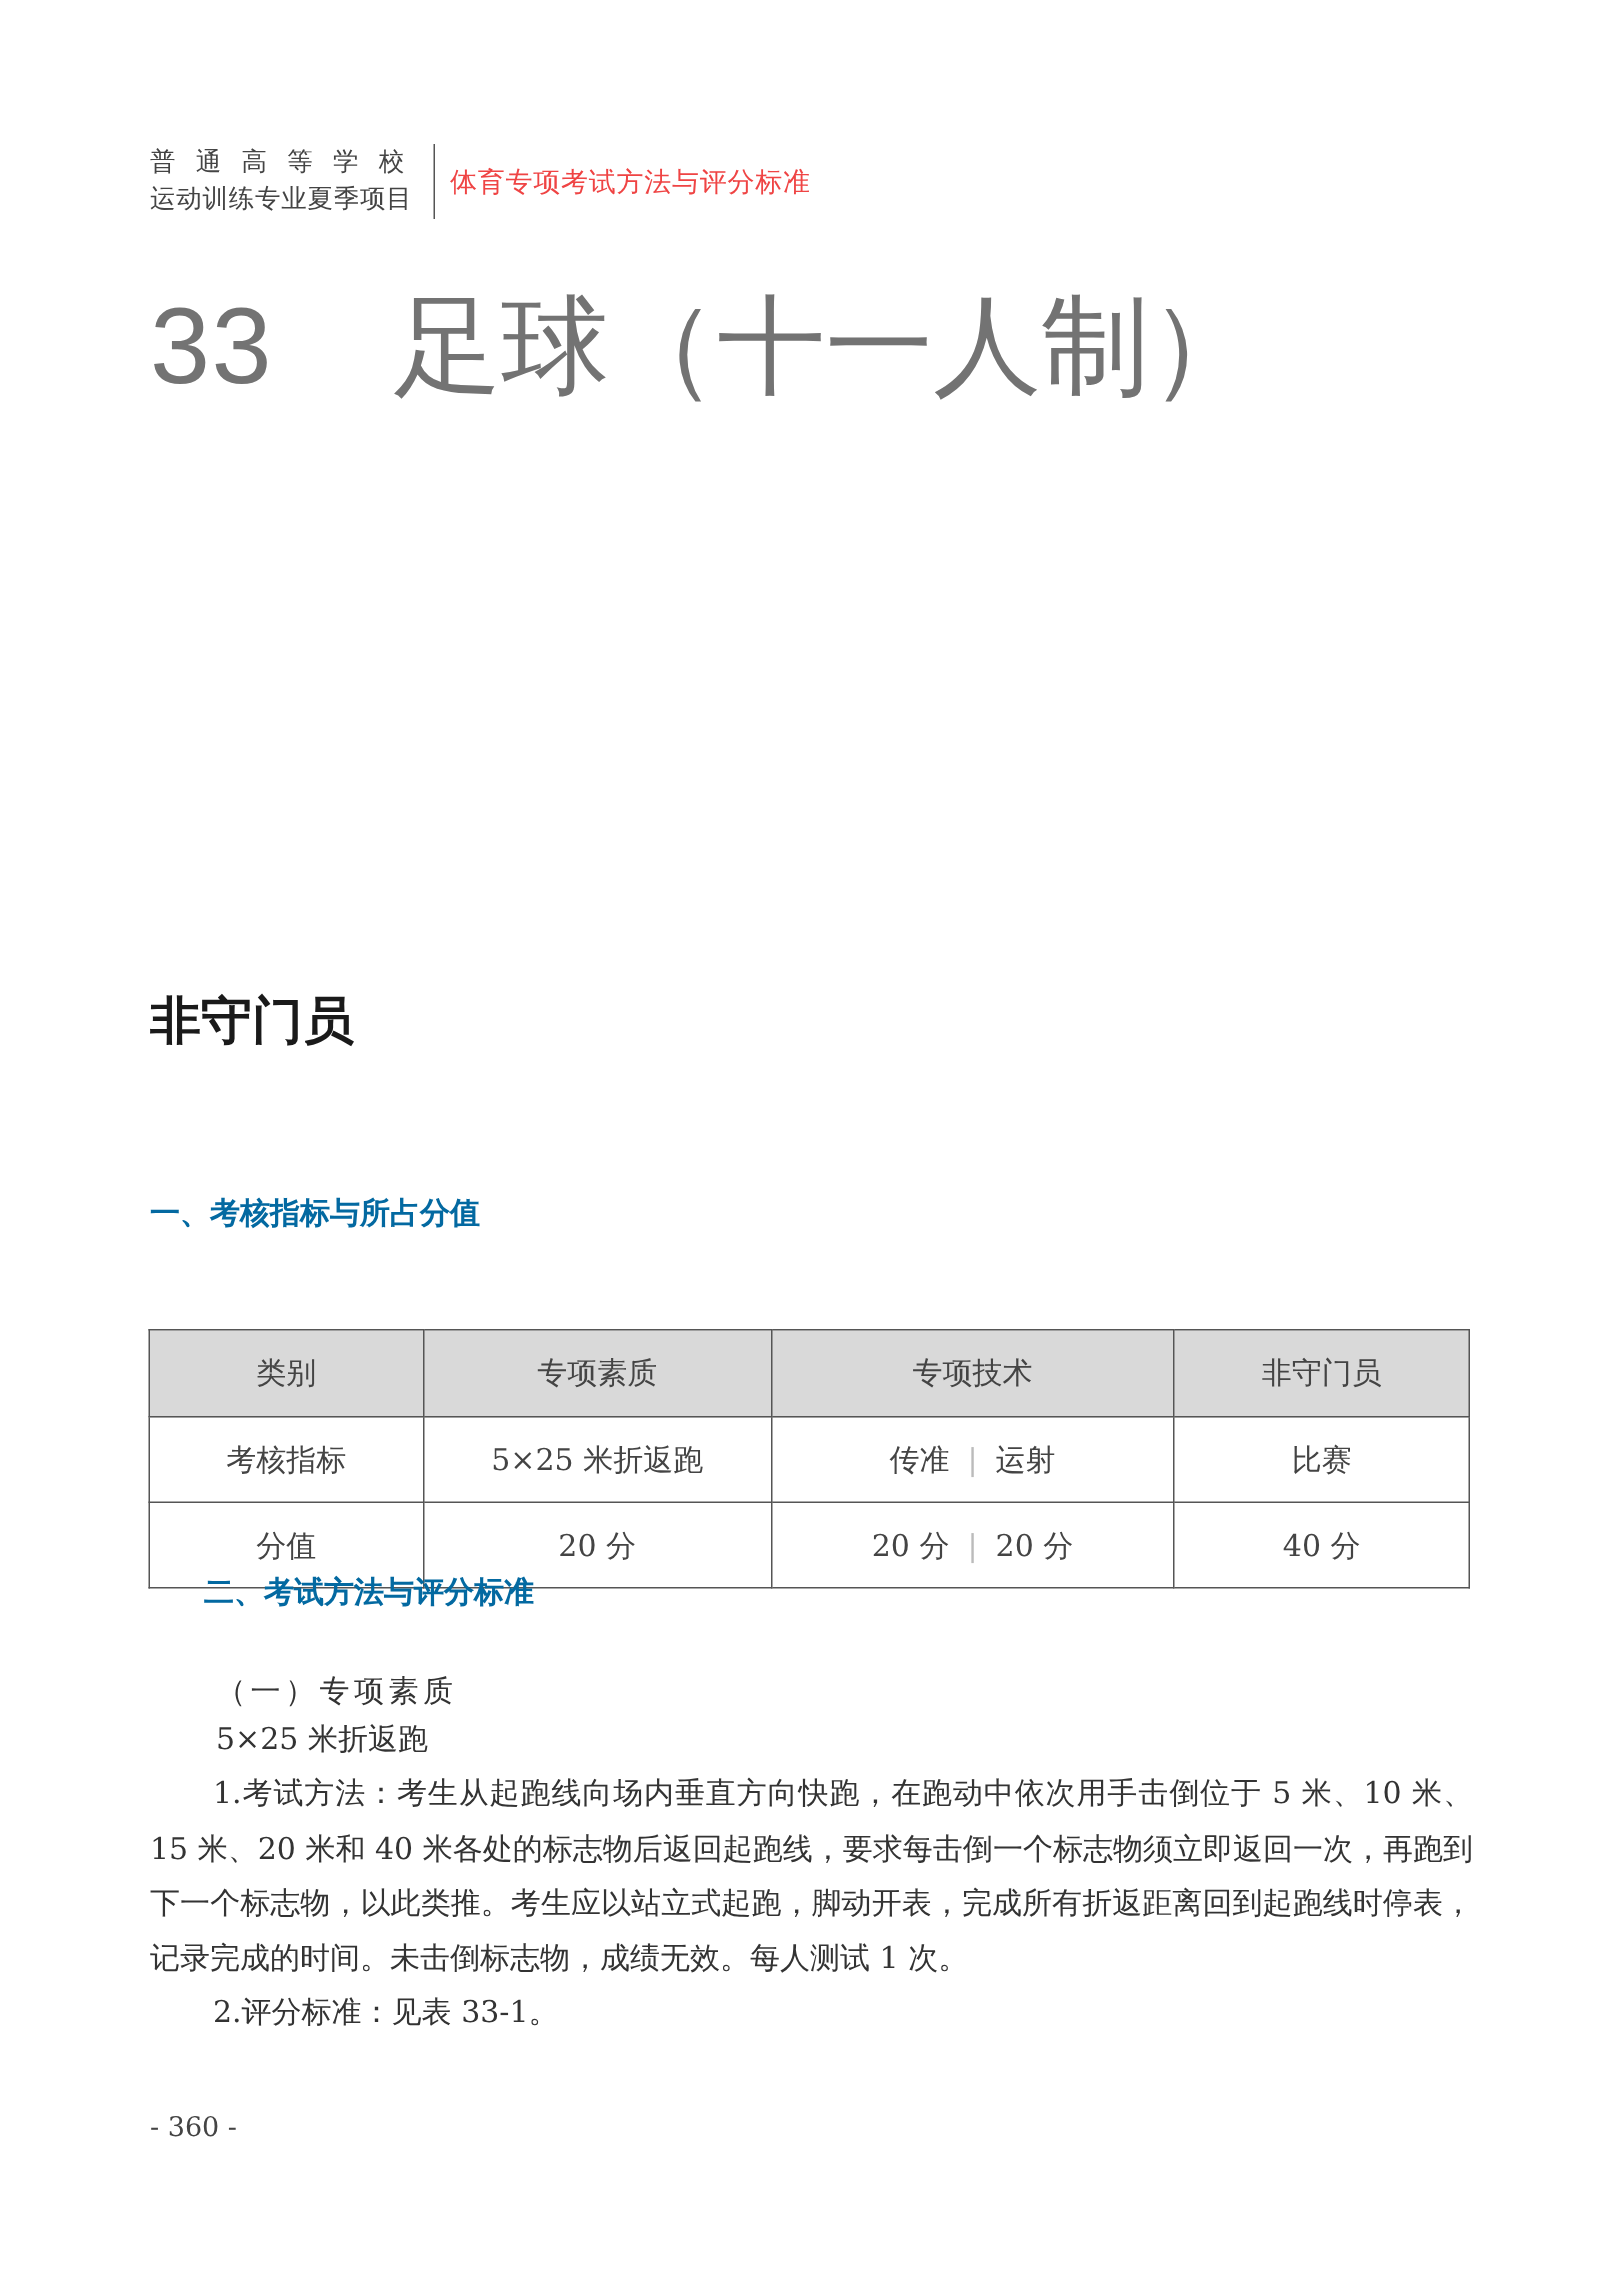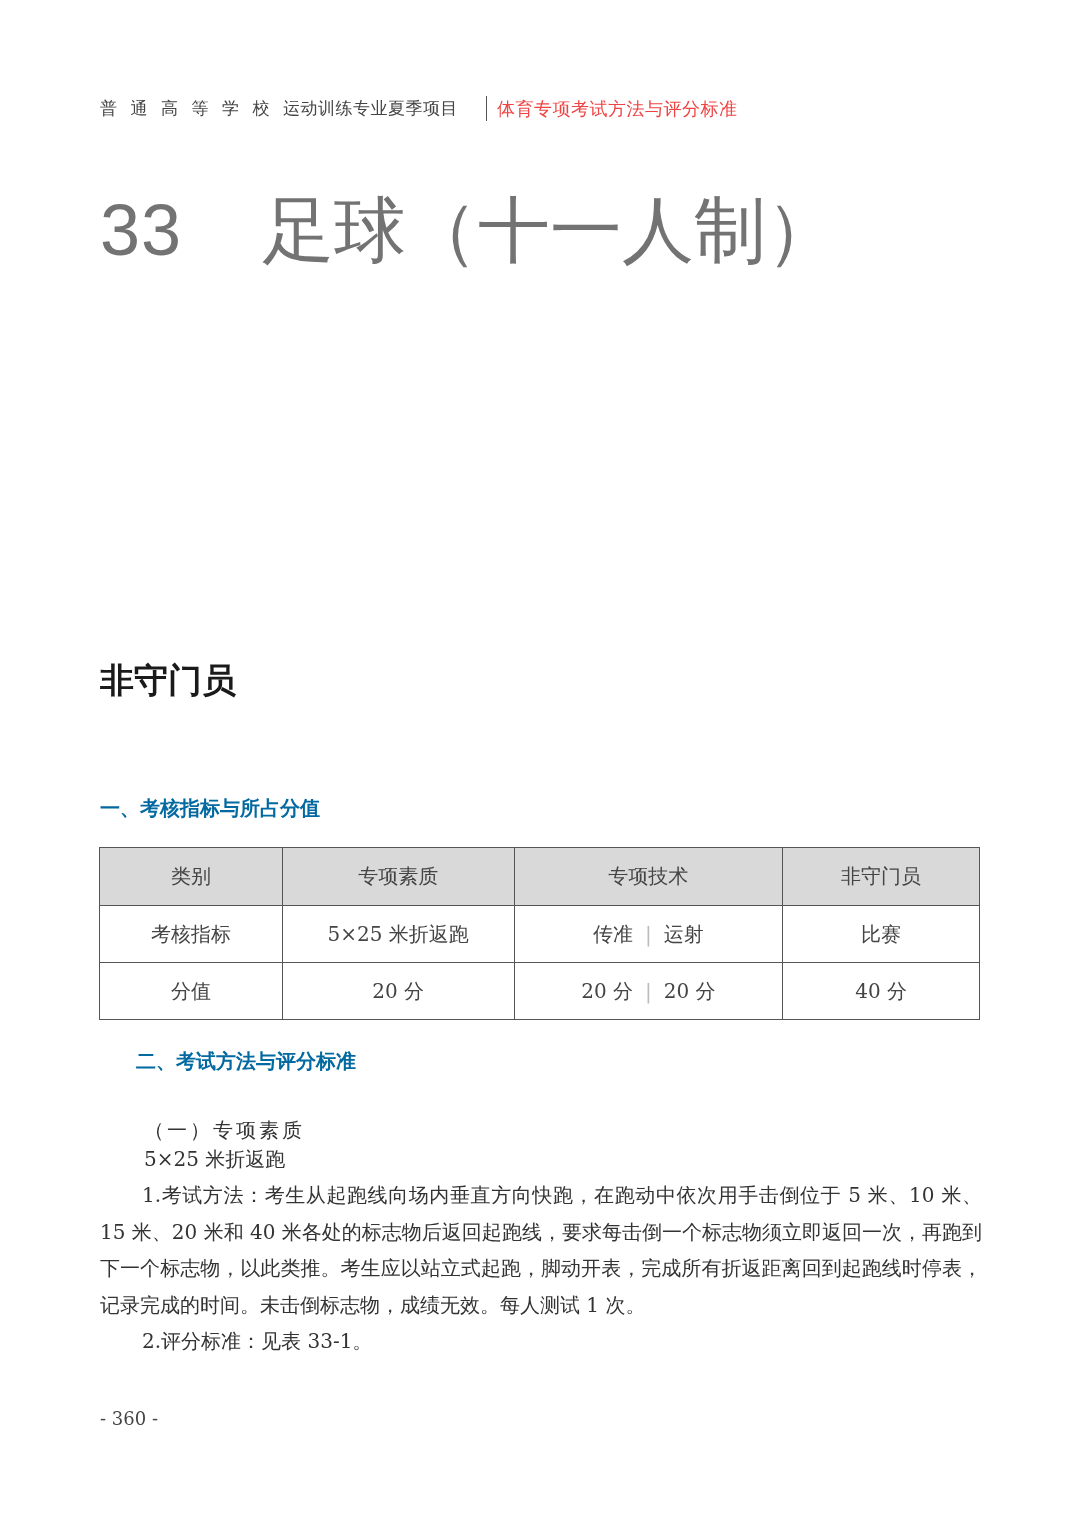--- a/index.html
+++ b/index.html
@@ -5,22 +5,22 @@
   html, body { margin: 0; padding: 0; background: #ffffff; }
   body {
     width: 1080px; height: 1526px; position: relative; overflow: hidden;
     font-family: "DejaVu Serif", "Liberation Serif", serif;
     color: #333333;
   }
   .header {
     position: absolute; left: 100px; top: 96px; display: flex; align-items: stretch;
   }
   .header-left {
-    display: flex; flex-direction: row; justify-content: center;
-    padding-right: 28px; border-right: 1.5px solid #555555;
+    display: flex; flex-direction: column; justify-content: center;
+    padding-right: 6px; border-right: 1.5px solid #555555;
     font-size: 17px; line-height: 25px; color: #444444;
   }
   .header-left .line1 { letter-spacing: 13.5px; }
   .header-left .line2 { letter-spacing: 0.5px; }
   .header-right {
     display: flex; align-items: center; padding-left: 10px;
     font-size: 18px; color: #ef4444; letter-spacing: 0.5px;
   }
   .chapter-title {
     position: absolute; left: 100px; top: 186px;
@@ -33,21 +33,21 @@
     position: absolute; left: 100px; top: 658px;
     font-family: "DejaVu Sans", "Liberation Sans", sans-serif;
     font-weight: bold; font-size: 34px; color: #1a1a1a; text-align: center;
   }
   .h2 {
     position: absolute; left: 100px;
     font-family: "DejaVu Sans", "Liberation Sans", sans-serif;
     font-weight: bold; font-size: 20px; color: #0369a1;
   }
   table.score {
-    position: absolute; left: 99px; top: 847px; width: 881px;
+    position: absolute; left: 99px; top: 886px; width: 881px;
     border-collapse: collapse; font-size: 20px; color: #444444;
   }
   table.score td, table.score th {
     border: 1.5px solid #555555; text-align: center; height: 56px; padding: 0; font-weight: normal;
   }
   table.score th { background: #d9d9d9; height: 57px; }
   .sep { color: #bbbbbb; margin: 0 12px; }
   .body-text {
     position: absolute; left: 100px; width: 882px;
     font-size: 20px; line-height: 36.5px; color: #333333; text-align: justify;
@@ -106,19 +106,19 @@
       <span>20 分</span><span class="sep">|</span><span>20 分</span>
     </td>
     <td>40 分</td>
   </tr>
 </tbody>
   </table>
 
 <div class="h2" style="top:1048px;margin-left:36px;">二、考试方法与评分标准</div>
 
 <div class="body-text" style="top:1112px;">
-  <div class="sub" style="letter-spacing:3px;">（一）专项素质</div>
+  <div class="sub" style="letter-spacing:3px;font-family:Liberation Mono, monospace;">（一）专项素质</div>
   <div class="sub" style="margin-top:-8px;">5×25 米折返跑</div>
   <div class="indent">1.考试方法：考生从起跑线向场内垂直方向快跑，在跑动中依次用手击倒位于 5 米、10 米、15 米、20 米和 40 米各处的标志物后返回起跑线，要求每击倒一个标志物须立即返回一次，再跑到下一个标志物，以此类推。考生应以站立式起跑，脚动开表，完成所有折返距离回到起跑线时停表，记录完成的时间。未击倒标志物，成绩无效。每人测试 1 次。</div>
   <div class="indent">2.评分标准：见表 33-1。</div>
 </div>
 
 <div class="page-num">- 360 -</div>
 
 </body></html>

